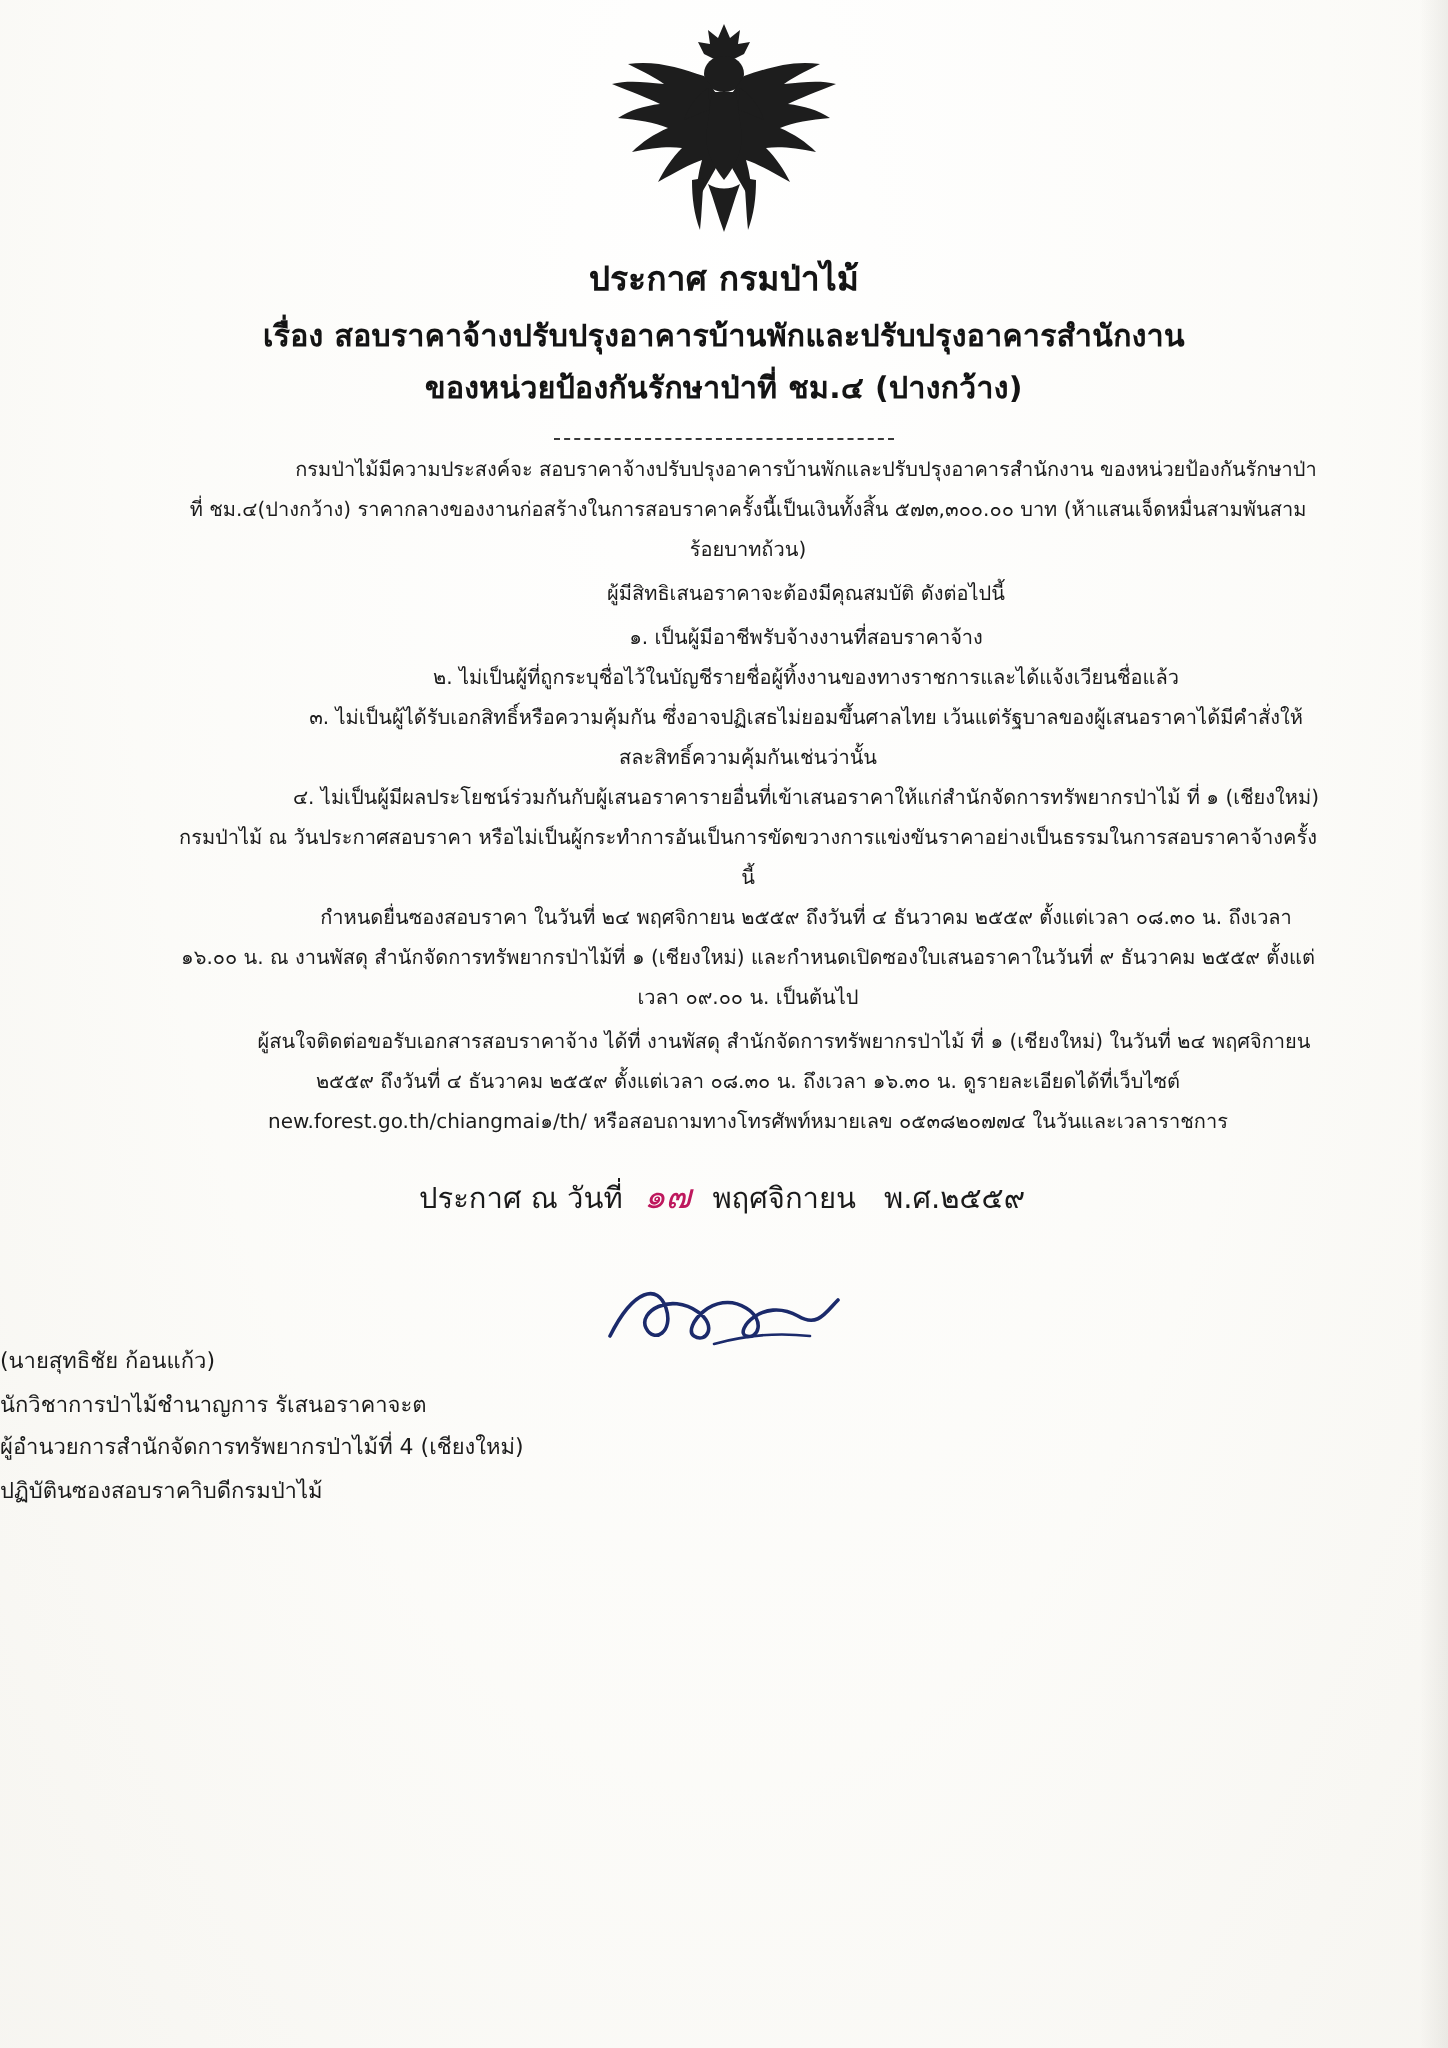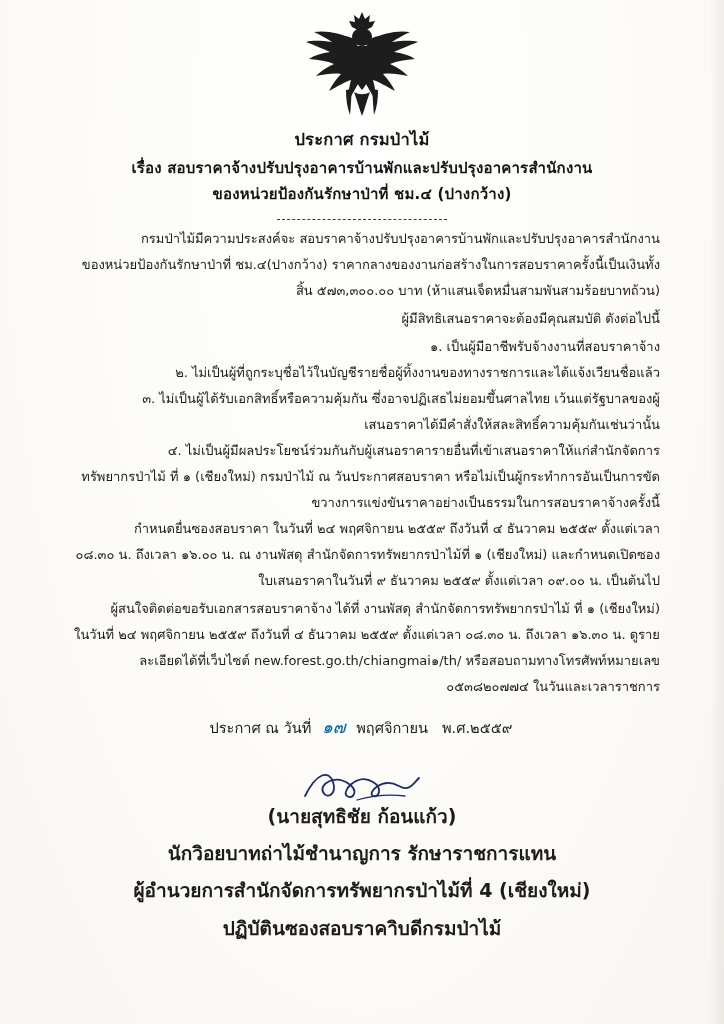--- a/index.html
+++ b/index.html
@@ -65,25 +65,25 @@
   }
   .rule {
     width: 170px;
     height: 0;
     border-top: 1.5px dashed #3a3a3a;
     margin: 12px auto 6px auto;
   }
 
   
   .body-text {
-    margin: 0 64px 0 66px;
-    font-size: 13px;
+    margin: 0 64px 0 88px;
+    font-size: 10px;
     line-height: 2.0;
     color: #1b1b1b;
-    text-align: right;
+    text-align: center;
   }
   .para {
     margin: 0 0 2px 0;
   }
   .indent {
     display: inline-block;
     width: 58px;
   }
   .indent-sm {
     display: inline-block;
@@ -97,30 +97,29 @@
   .announce-line {
     margin: 10px 64px 0 62px;
     font-size: 14.6px;
     line-height: 2.0;
     text-align: center;
   }
   .announce-line .date-hand {
     font-family: "DejaVu Serif", "Liberation Serif", serif;
     font-style: italic;
     font-size: 17px;
-    color: #0369a1;
+    color: #be185d;
     padding: 0 6px;
   }
   .sig-block {
     margin-top: 26px;
-    text-align: center;
-    font-size: 19px;
+    text-align: left;
+    font-size: 11px;
     line-height: 1.95;
     color: #1b1b1b;
-    font-weight: bold;
   }
   .sig-scribble {
     position: relative;
     height: 34px;
     margin-bottom: -6px;
   }
   .sig-scribble svg {
     position: absolute;
     left: 50%;
     transform: translateX(-50%);
@@ -224,19 +223,19 @@
     </div>
 
     <div class="sig-block">
       <div class="sig-scribble">
         <svg width="150" height="40" viewBox="0 0 150 40" aria-hidden="true">
           <path d="M18 30 C30 6 42 4 46 16 C50 28 40 34 36 26 C32 18 48 8 62 18 C72 25 66 34 60 30 C54 26 70 6 86 16 C96 22 92 32 86 30 C80 28 94 10 112 20 C122 26 126 18 132 12" fill="none" stroke="#1b2a6b" stroke-width="1.8" stroke-linecap="round"></path>
           <path d="M70 34 C84 30 100 28 118 30" fill="none" stroke="#1b2a6b" stroke-width="1.3" stroke-linecap="round"></path>
         </svg>
       </div>
       <div class="sig-name">(นายสุทธิชัย  ก้อนแก้ว)</div>
-      <div>นักวิอยบาทถ่าไม้ชำนาญการ รักษาราชการแทน</div>
+      <div>นักวิชาการป่าไม้ชำนาญการ รัเสนอราคาจะต</div>
       <div>ผู้อำนวยการสำนักจัดการทรัพยากรป่าไม้ที่ 4 (เชียงใหม่)</div>
       <div>ปฏิบัตินซองสอบราคาิบดีกรมป่าไม้</div>
     </div>
 
   </div>
 </div>
 
 </body></html>

